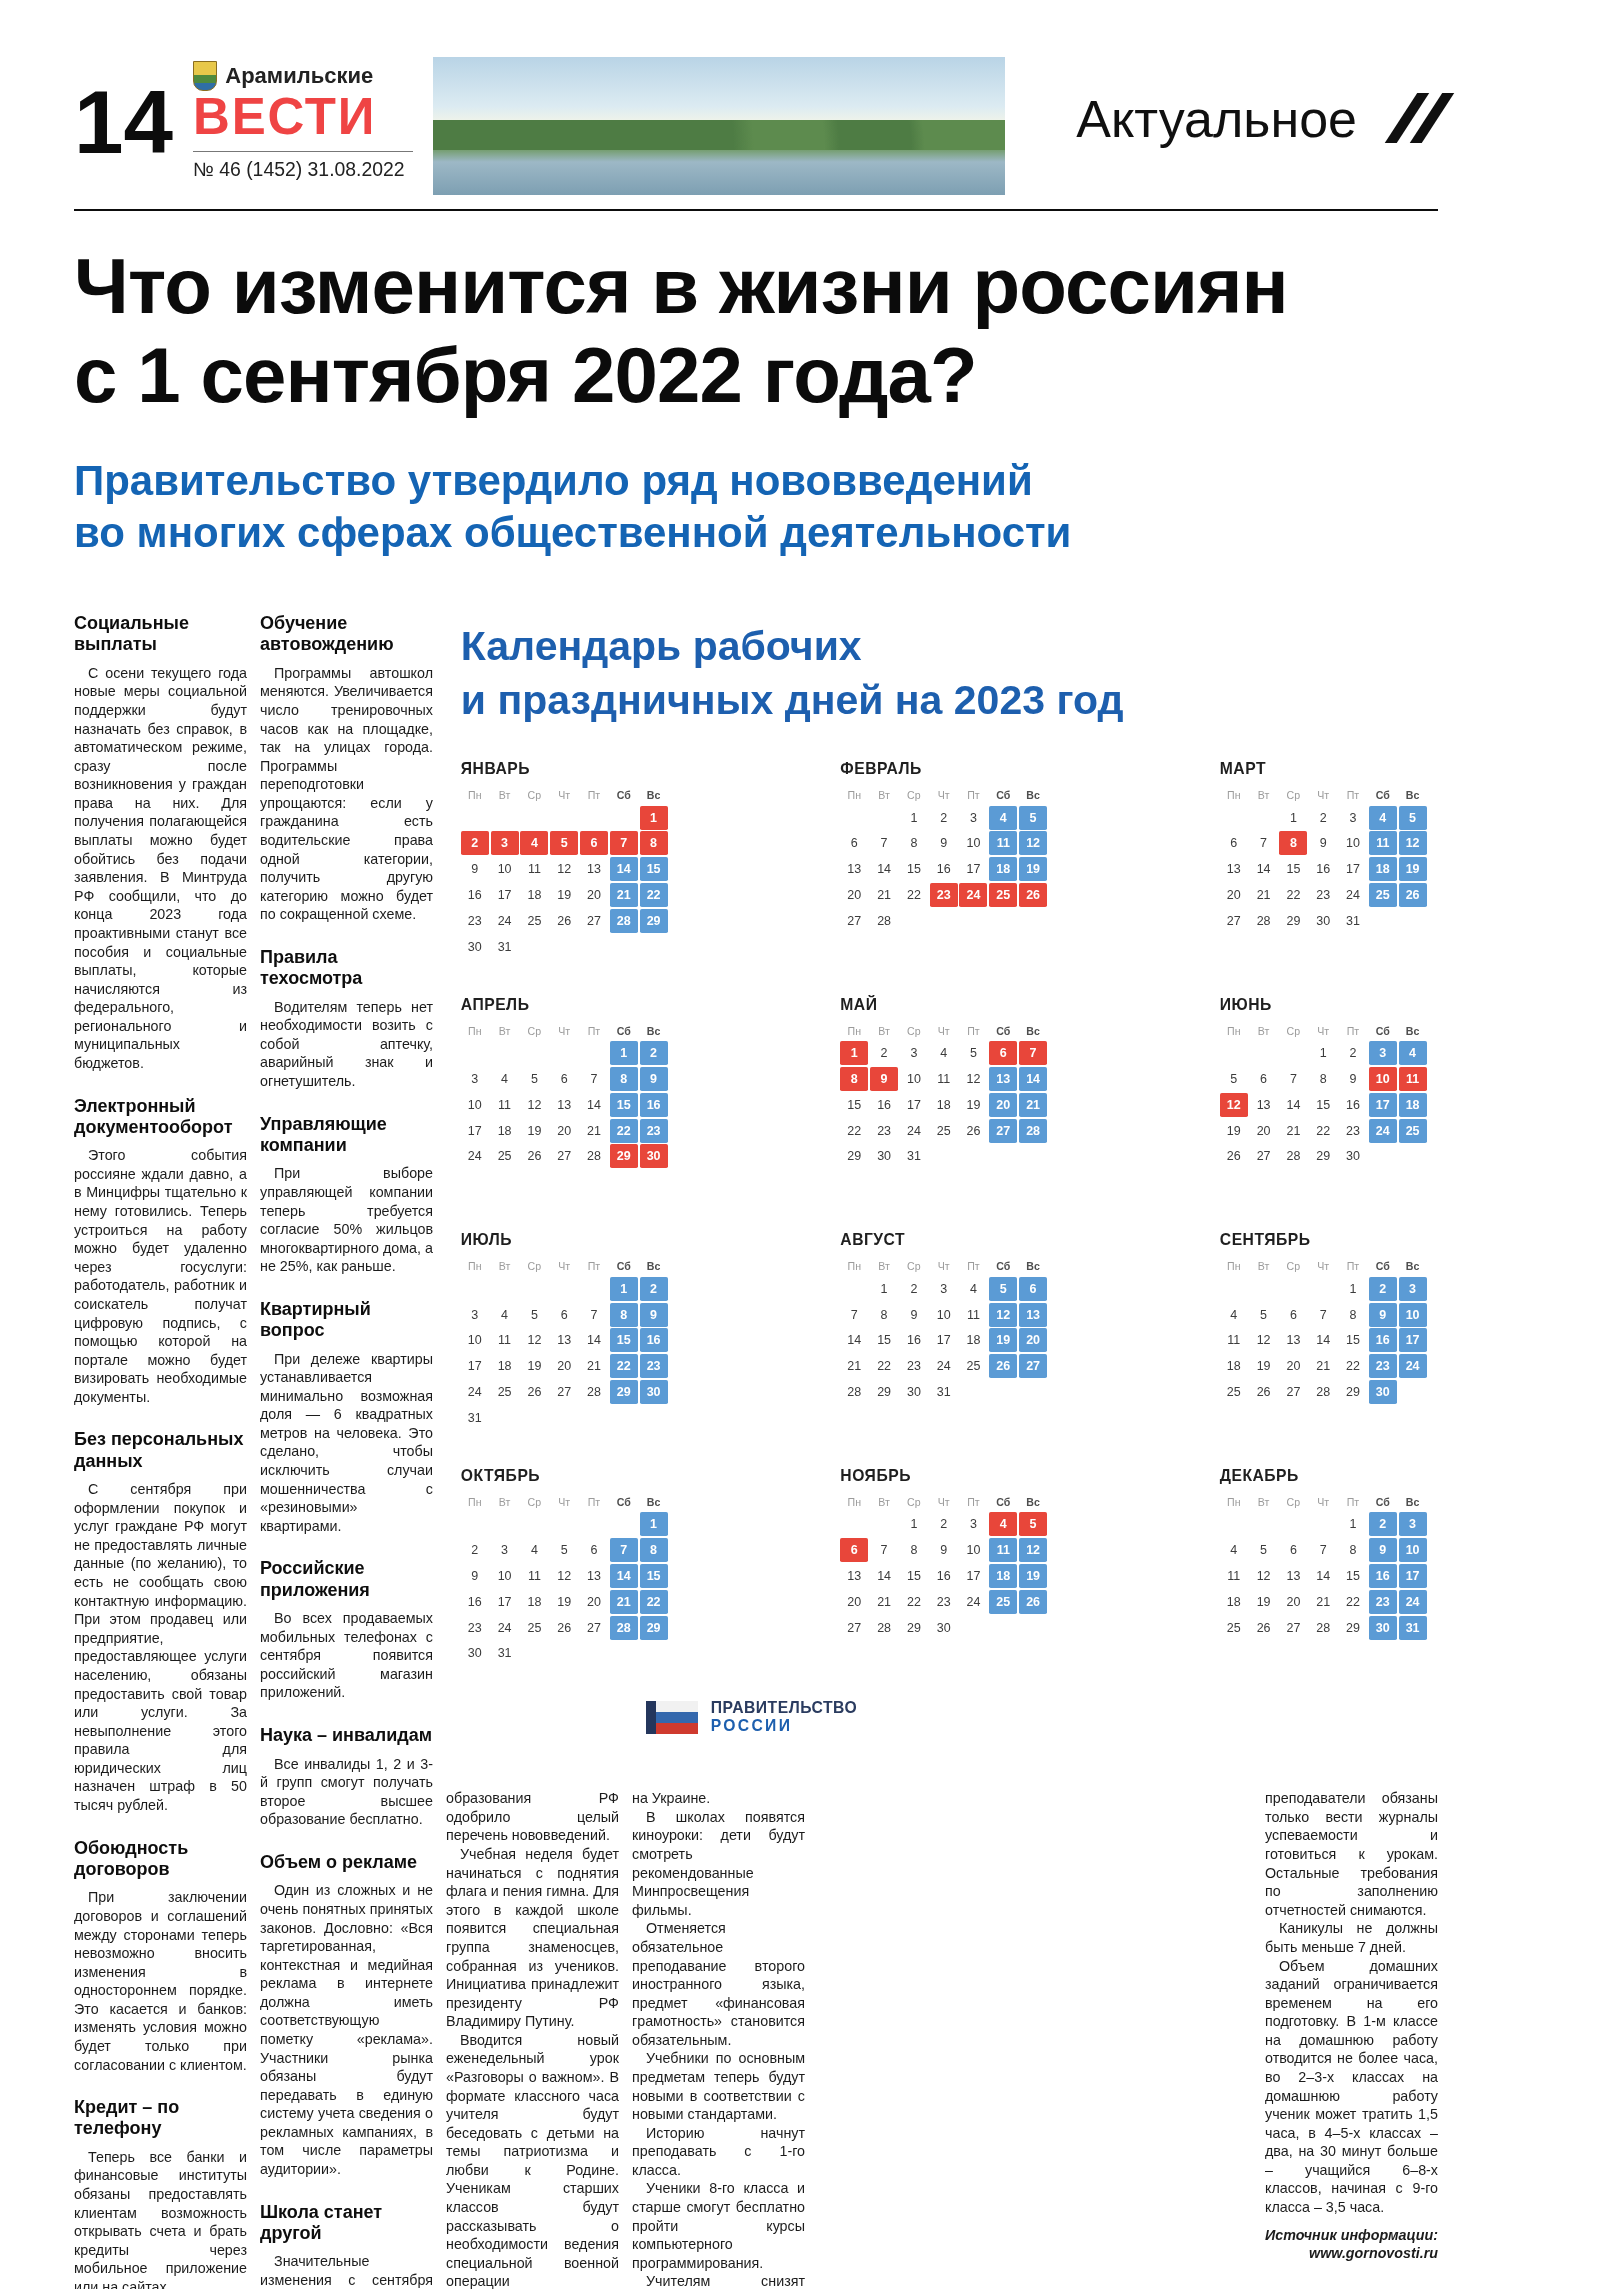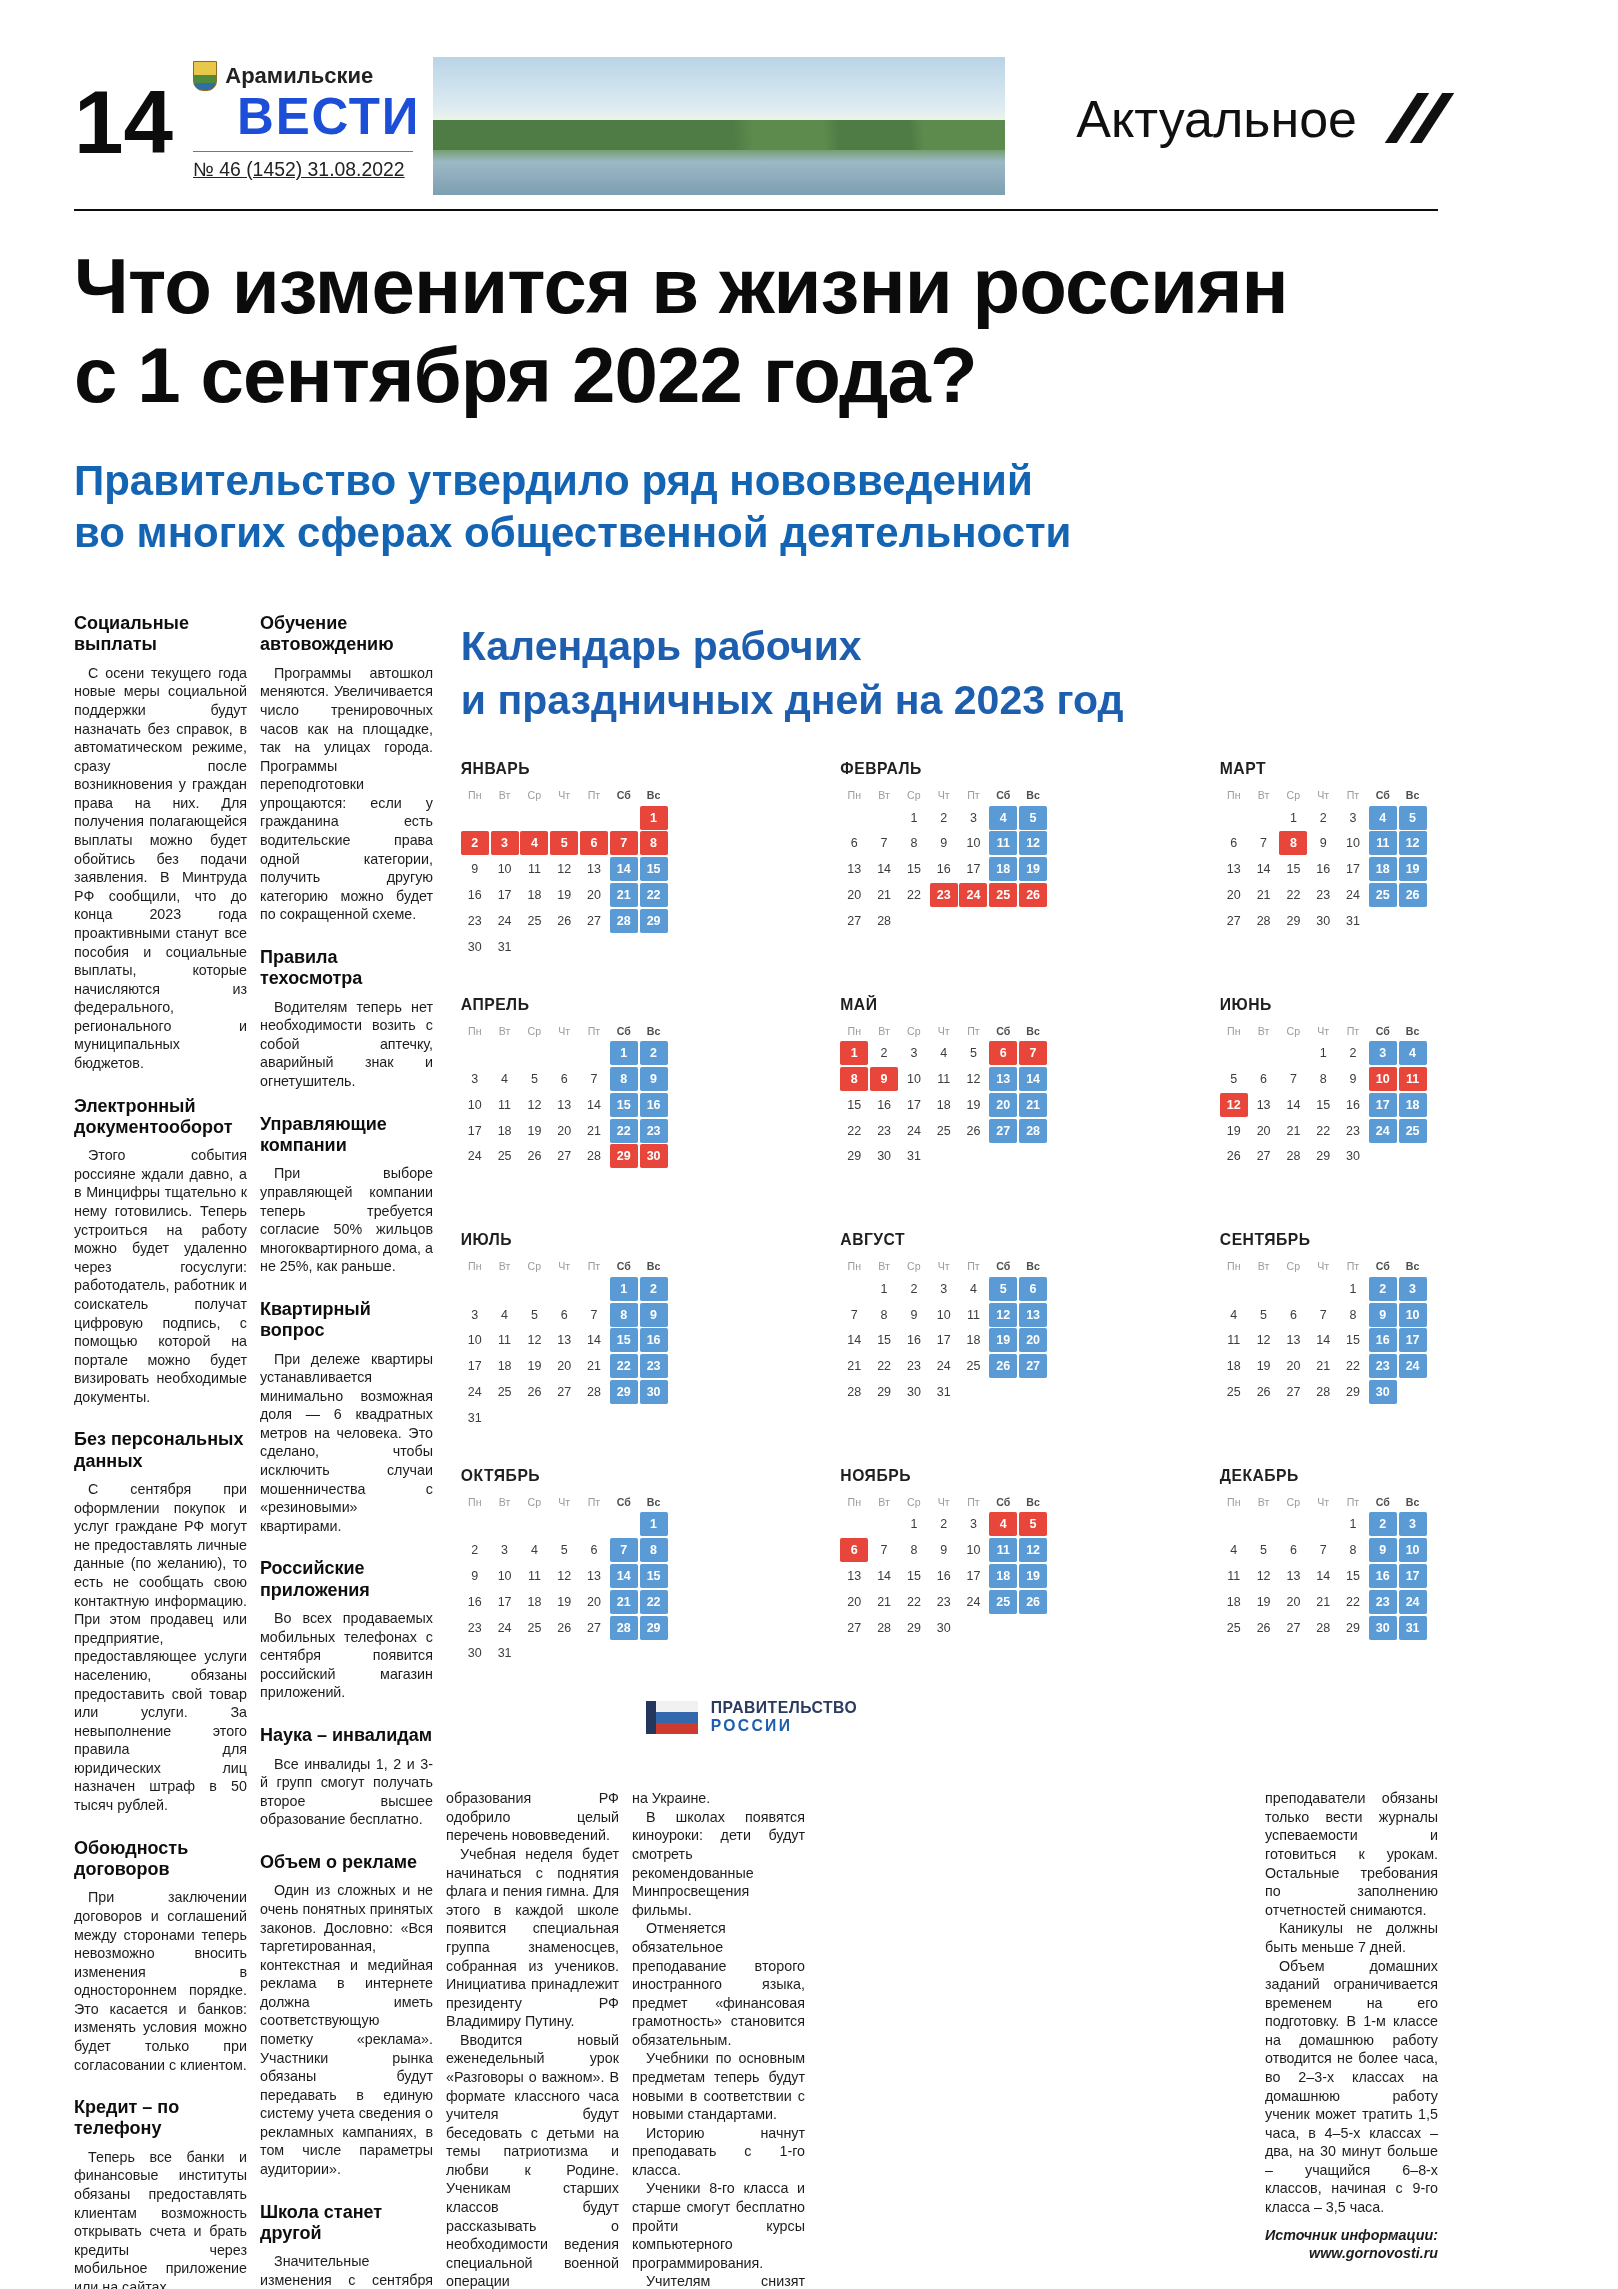--- a/index.html
+++ b/index.html
@@ -8,22 +8,22 @@
         font-family:"Liberation Sans","DejaVu Sans",sans-serif;color:#1a1a1a;}
 
   
   .hdr{display:flex;margin-top:48px;height:155px;gap:20px;align-items:stretch;}
   .pagenum{font-size:89px;font-weight:bold;line-height:148px;color:#0c0c0c;}
   .masthead{width:220px;padding-top:13px;flex:none;}
   .mast-top{display:flex;align-items:center;gap:8.3px;font-size:22px;font-weight:bold;color:#222;}
   .arms{display:inline-block;width:22px;height:28px;flex:none;
         background:linear-gradient(180deg,#e8c84a 0 45%,#4f8a3d 45% 75%,#2f6ea5 75%);
         border:0.9px solid #8a6d1f;border-radius:0 0 10px 10px;}
-  .mast-main{font-size:51px;font-weight:bold;color:#1d4ed8;letter-spacing:1.8px;line-height:1.02;margin-left:44px;}
-  .issue{font-size:19.4px;color:#222;margin-top:8.3px;padding-top:5.5px;border-top:0.9px solid #777;text-decoration:underline;}
+  .mast-main{font-size:51px;font-weight:bold;color:#ef4444;letter-spacing:1.8px;line-height:1.02;}
+  .issue{font-size:19.4px;color:#222;margin-top:8.3px;padding-top:5.5px;border-top:0.9px solid #777;}
   .photo{width:572px;height:138px;flex:none;align-self:center;position:relative;overflow:hidden;
          background:linear-gradient(180deg,#b9d4e6 0%,#dcebf2 36%,#eef3ea 46%,#a8c08b 54%,#6f9a63 66%,#9db8c6 76%,#7d9fb2 100%);}
   .treeline{position:absolute;left:0;right:0;top:46%;height:22%;
          background:radial-gradient(circle at 12% 100%,#4e7c44 0 46%,transparent 50%),
                     radial-gradient(circle at 34% 100%,#5d8b4e 0 52%,transparent 56%),
                     radial-gradient(circle at 58% 100%,#4e7c44 0 44%,transparent 48%),
                     radial-gradient(circle at 80% 100%,#5d8b4e 0 50%,transparent 54%),
                     radial-gradient(circle at 96% 100%,#4e7c44 0 42%,transparent 46%);}
   .rubric-wrap{flex:1;display:flex;justify-content:flex-end;align-items:center;gap:31px;padding-bottom:13px;}
   .rubric{font-size:52px;color:#101010;}

